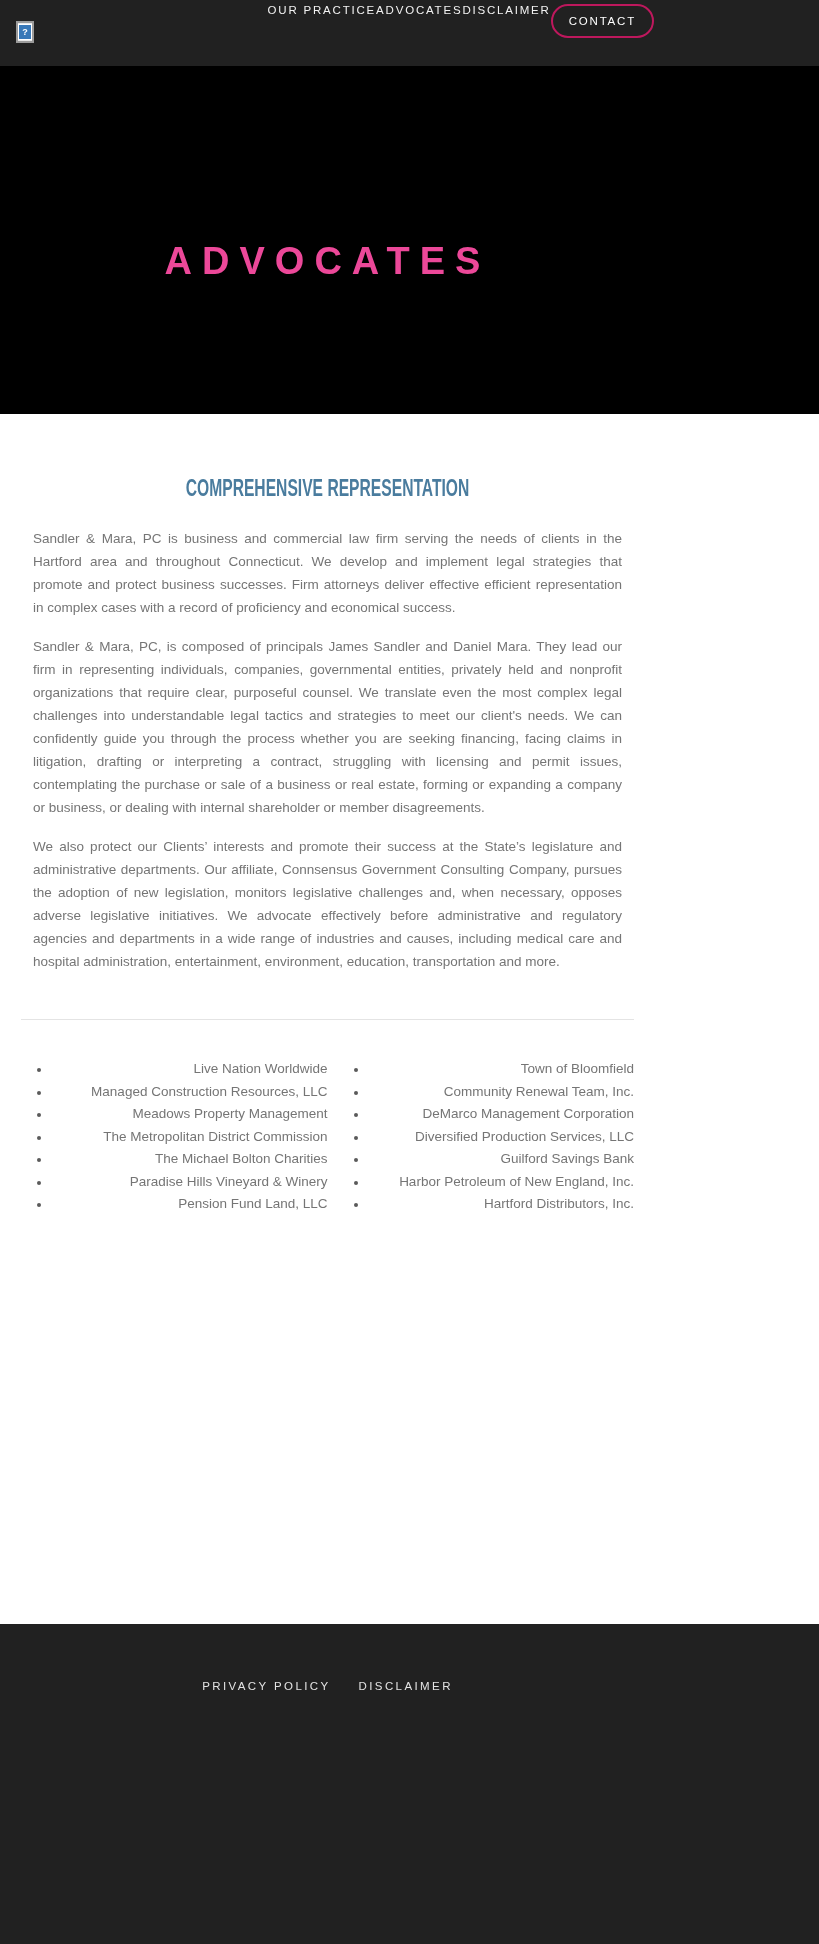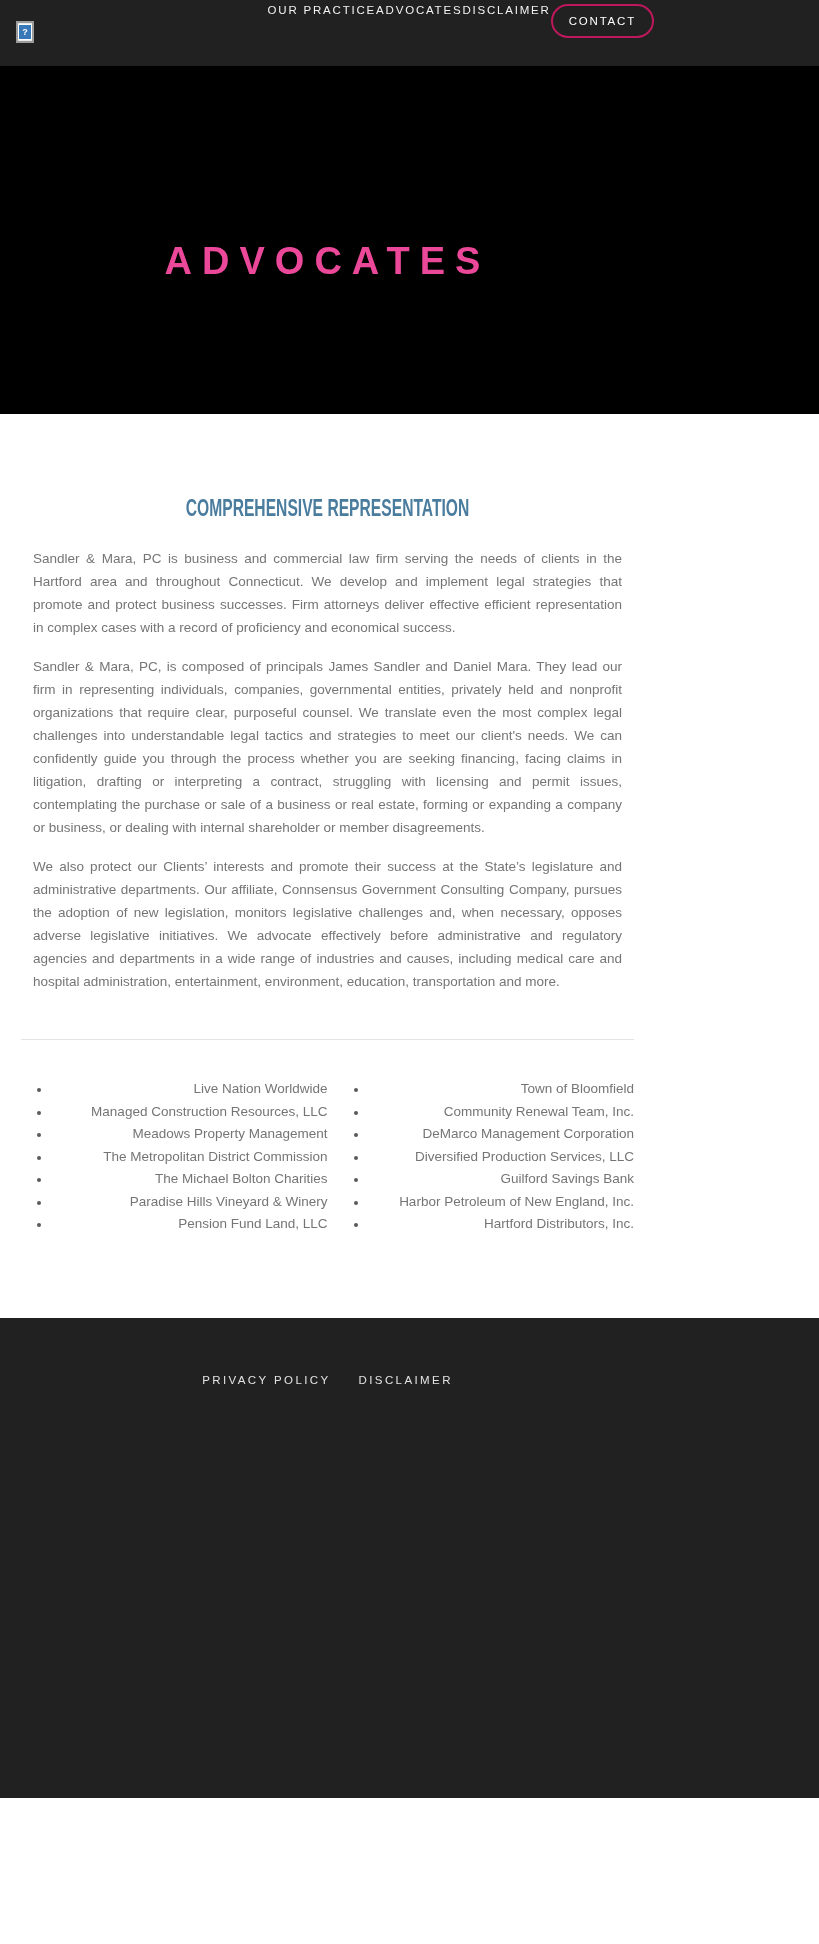--- a/index.html
+++ b/index.html
@@ -37,22 +37,22 @@
   }
   
   .hero{height:348px;background:#000000;}
   .hero-title{
     margin:0 0 0 21px;width:613px;padding-top:176px;
     text-align:center;color:#ec4899;font-size:38px;font-weight:700;
     letter-spacing:10px;line-height:1;
   }
   
   .content{
-    width:613px;margin-left:21px;height:904px;box-sizing:border-box;
-    padding-top:82px;overflow:hidden;background:#ffffff;
+    width:613px;margin-left:21px;height:1210px;box-sizing:border-box;
+    padding-top:62px;overflow:hidden;background:#ffffff;
   }
   .section-heading{
     margin:0;text-align:center;color:#4a7c9e;
     font-size:23px;font-weight:700;line-height:1.1;
   }
   .cond{display:inline-block;transform:scaleX(0.68);transform-origin:center;white-space:nowrap;}
   .content p{
     margin:0 12px 16px;color:#757575;font-size:13.5px;line-height:23px;
     text-align:justify;
   }

